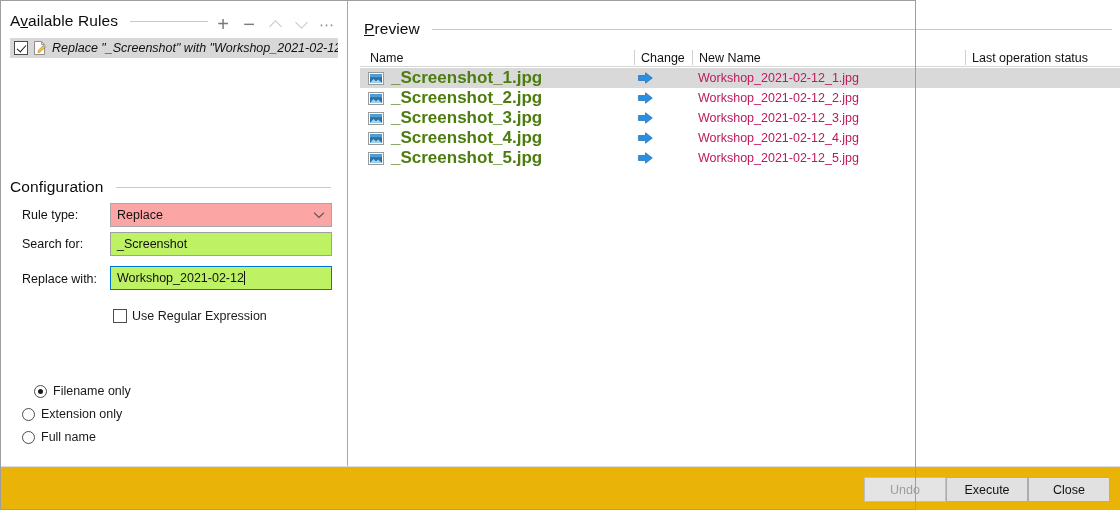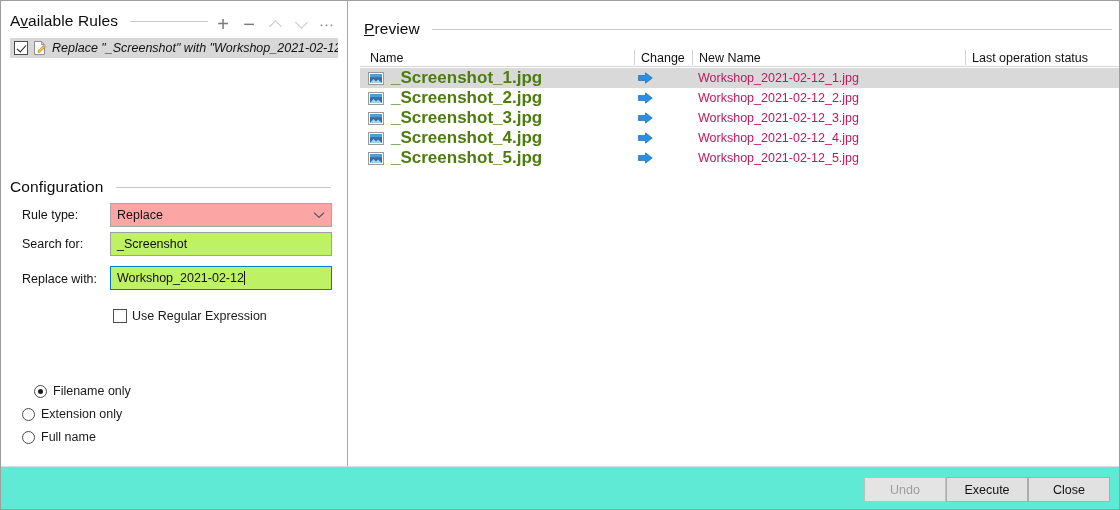--- a/index.html
+++ b/index.html
@@ -5,21 +5,21 @@
   * { box-sizing: border-box; }
   html, body {
     margin: 0; padding: 0;
     width: 1120px; height: 510px;
     background: #ffffff;
     font-family: "Liberation Sans", sans-serif;
     font-size: 12.5px;
     color: #1a1a1a;
     overflow: hidden;
   }
-  #app { position: relative; width: 1120px; height: 510px; background:#fff; }
+  #app { position: relative; width: 916px; height: 510px; background:#fff; }
 
   
   .group-header { position: absolute; display: flex; align-items: center; }
   .group-header .gh-text {
     font-size: 15.5px; color: #0d0d0d; white-space: nowrap;
     letter-spacing: .1px;
   }
   .group-header .gh-line { height: 1px; background: #c8c8c8; margin-left: 12px; }
   .ul { text-decoration: underline; }
 
@@ -113,21 +113,21 @@
   .img-icon { width: 16px; height: 13px; flex: 0 0 auto; }
   .fr-change { position: absolute; left: 278px; display:flex; align-items:center; }
   .arrow-icon { width: 15px; height: 12px; }
   .fr-new { position: absolute; left: 338px; color: #be185d; font-size: 12.5px; white-space: nowrap; }
   .fr-status { position: absolute; left: 608px; font-size: 12.5px; color:#111; }
   .fname { font-size: 17px; color: #4d7c0f; white-space: nowrap; font-weight: bold; }
 
   
   #bottom-bar {
     position: absolute; left: 0; top: 466px; width: 1120px; height: 44px;
-    background: #5eead4; border-top: 1px solid #dcdcdc;
+    background: #eab308; border-top: 1px solid #dcdcdc;
   }
   .dlg-btn {
     position: absolute; top: 10px; height: 25px; width: 82px;
     display:flex; align-items:center; justify-content:center;
     background: #e1e1e1; border: 1px solid #adadad;
     font-family: "Liberation Sans", sans-serif; font-size: 12.5px; color: #111;
   }
   .dlg-btn.disabled { color: #9d9d9d; background: #e4e4e4; border-color: #bfbfbf; }
   #outer-border { position:absolute; inset:0; border:1px solid #9e9e9e; pointer-events:none; }
 </style>

